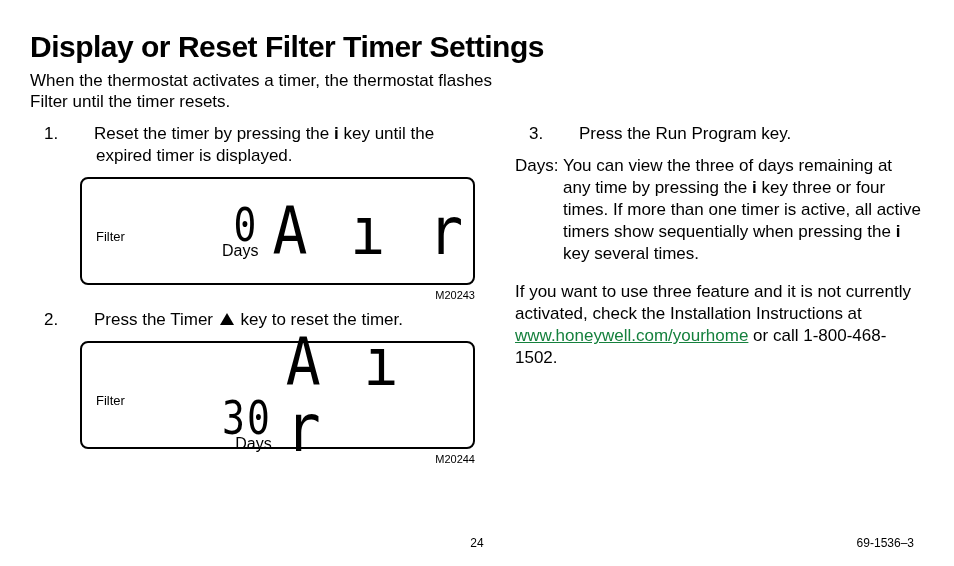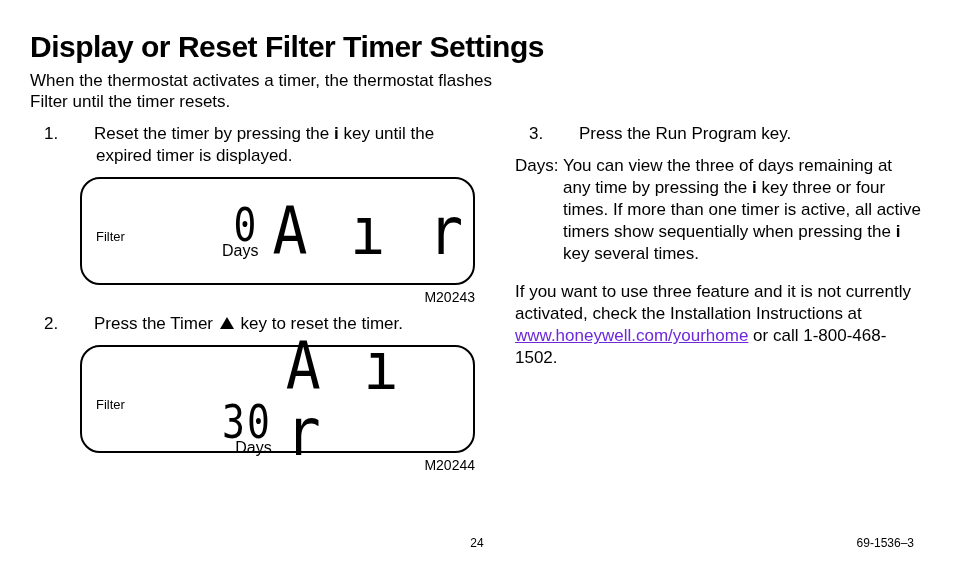--- a/index.html
+++ b/index.html
@@ -26,21 +26,21 @@
   .col { flex: 1; }
   ol { list-style: none; margin-left: 16px; }
   ol > li { margin-bottom: 6px; line-height: 1.3; }
   .num { display: inline-block; width: 24px; }
   .indent { padding-left: 50px; }
   .lcd-wrap { margin: 10px 0 4px 50px; }
   .lcd {
     width: 395px;
     height: 108px;
     border: 2.5px solid #000;
-    border-radius: 20px;
+    border-radius: 8px;
     position: relative;
     display: flex;
     align-items: center;
   }
   .lcd .filter {
     position: absolute;
     left: 14px;
     top: 50px;
     font-size: 13px;
   }
@@ -56,34 +56,34 @@
     align-items: flex-end;
     margin-right: 8px;
   }
   .seg {
     font-family: monospace;
     letter-spacing: 2px;
   }
   .seg-small { font-size: 38px; line-height: 1; font-weight: 300; color:#000; transform: scaleY(1.2); }
   .seg-big { font-size: 58px; line-height: 1; font-weight: 300; letter-spacing: 4px; transform: scaleY(1.15); }
   .days-label { font-size: 16px; margin-top: -2px; }
-  .figcode { text-align: right; font-size: 14px; width: 445px; margin: 2px 0 8px 0; }
+  .figcode { text-align: right; font-size: 11px; width: 445px; margin: 2px 0 8px 0; }
   .tri {
     display: inline-block;
     width: 0; height: 0;
     border-left: 7px solid transparent;
     border-right: 7px solid transparent;
     border-bottom: 12px solid #000;
     vertical-align: baseline;
     margin: 0 2px;
   }
   .note { margin-top: 10px; line-height: 1.3; }
   .note-body { padding-left: 48px; }
   .para { margin-top: 16px; line-height: 1.3; }
-  a.ul { text-decoration: underline; color: #6d28d9; }
+  a.ul { text-decoration: underline; color: #15803d; }
   .footer {
     position: absolute;
     bottom: 16px;
     left: 0; right: 0;
     display: flex;
     font-size: 12px;
     padding: 0 40px;
   }
   .footer .pg { position: absolute; left: 50%; transform: translateX(-50%); }
   .footer .doc { margin-left: auto; }

